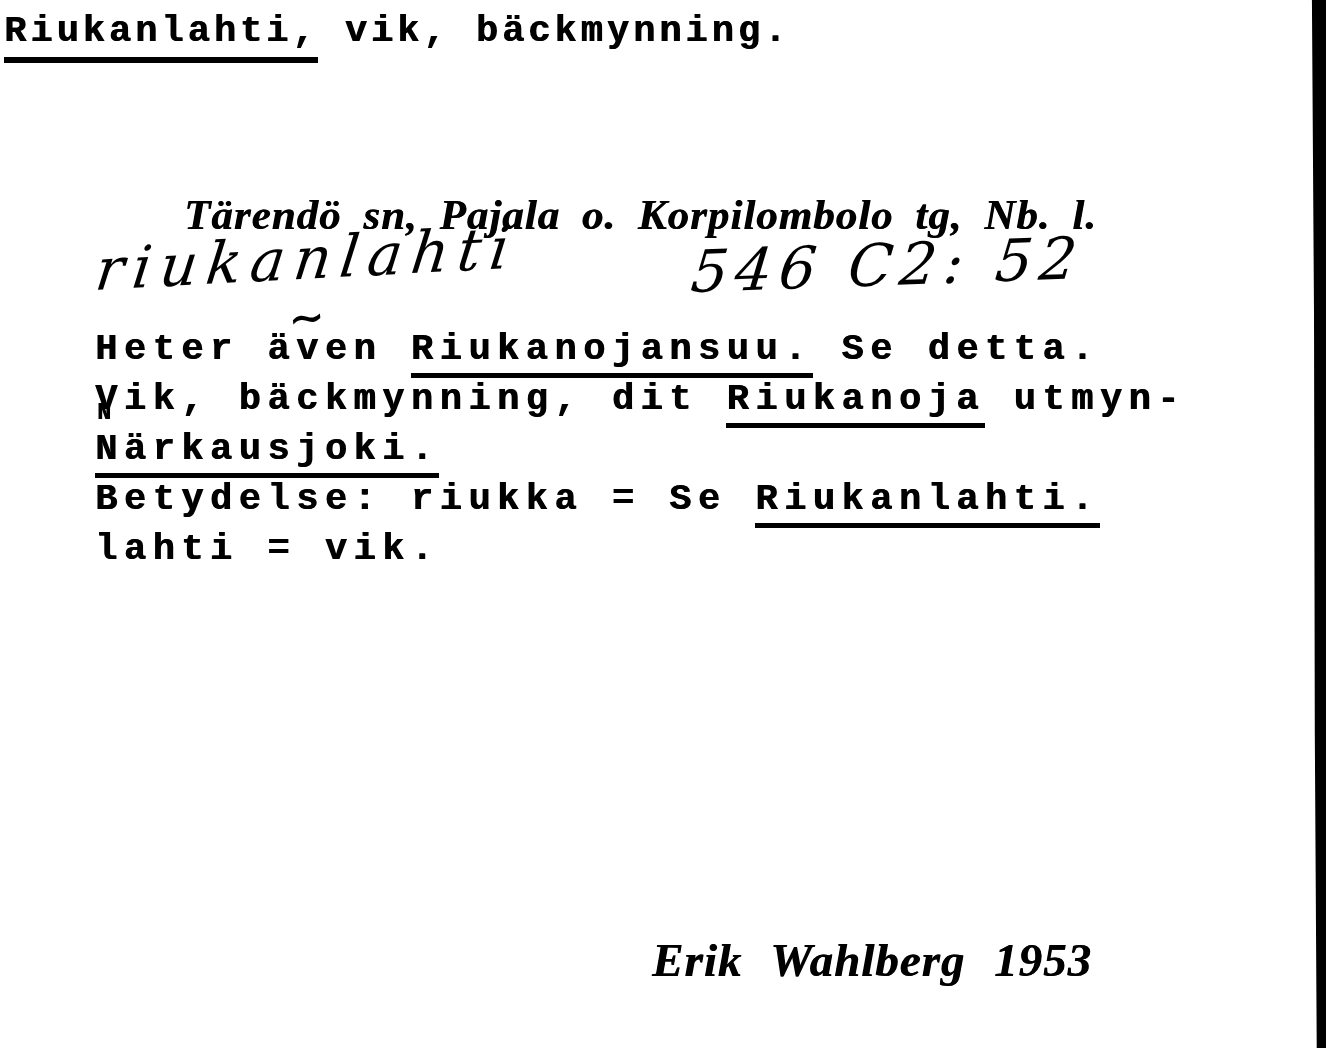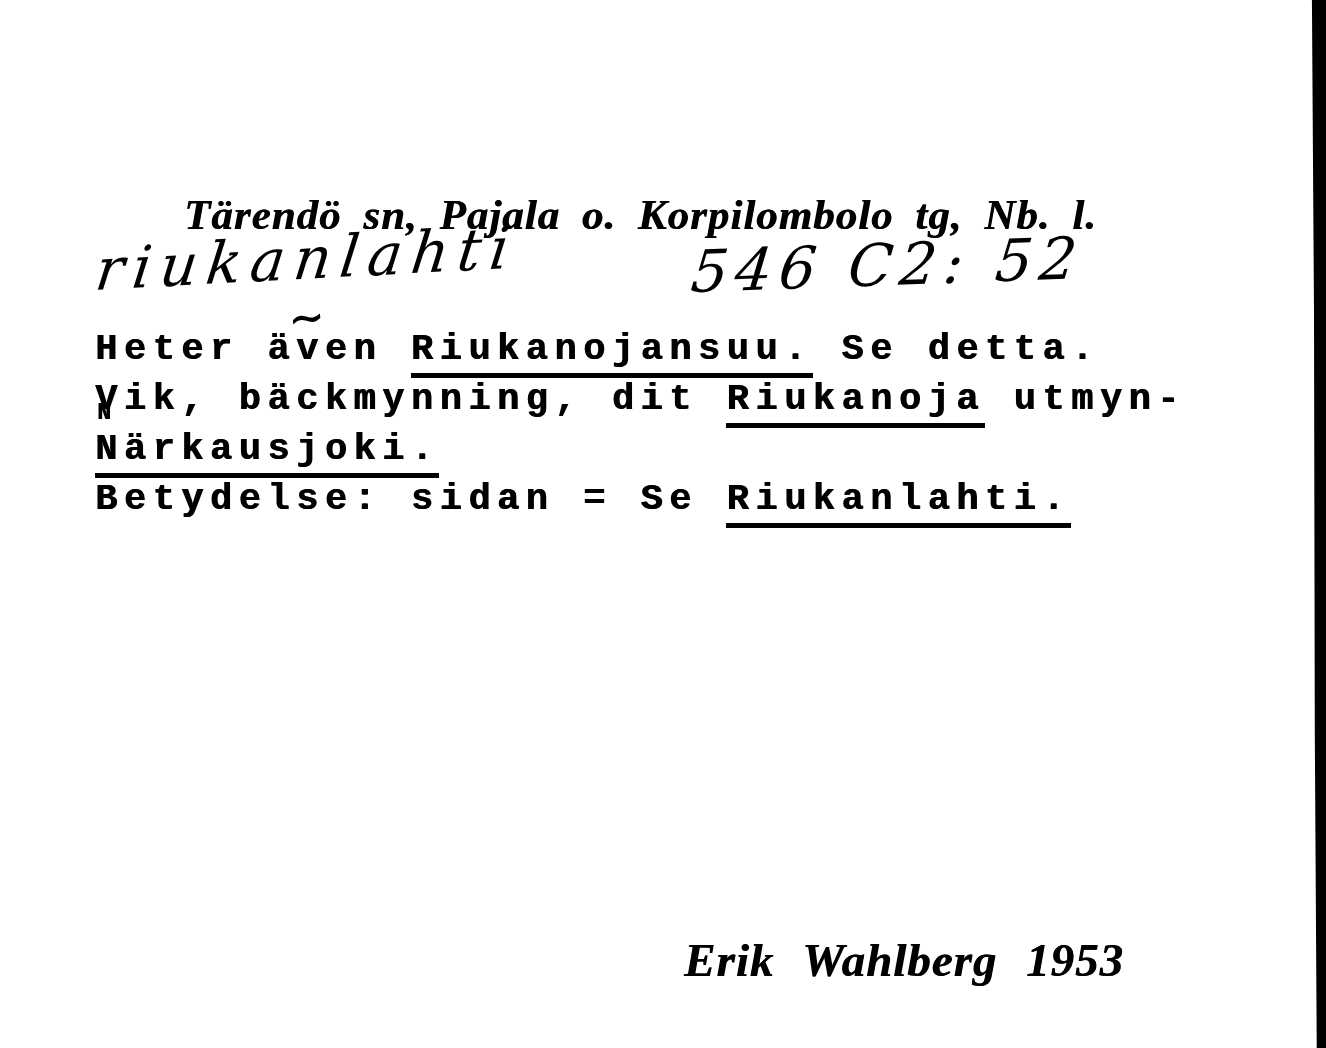--- a/index.html
+++ b/index.html
@@ -71,45 +71,48 @@
     font-size:23px;letter-spacing:0;
     line-height:1;
   }
   .signature{
     position:absolute;left:652px;top:933px;
     font-family:"Liberation Serif","DejaVu Serif",serif;
     font-style:italic;font-weight:bold;
     font-size:47px;letter-spacing:1px;word-spacing:16px;
     white-space:nowrap;
     text-shadow:0.6px 0 0 currentColor;
-    margin-left:32px;
   }
   .edge-bar{
     position:absolute;top:0;right:0;
     width:16px;height:1048px;
     background:#000;
     clip-path:polygon(12% 0,100% 0,100% 100%,42% 100%,30% 70%,25% 30%);
   }
 </style>
 </head>
 <body>
 
 <div class="card">
 
+  <div class="tw header">
+    <span class="u">Riukanlahti,</span><span> vik, bäckmynning.</span>
+  </div>
 
   <div class="district">Tärendö sn, Pajala o. Korpilombolo tg, Nb. l.</div>
 
   <div class="hw hw-name">riukanlahti</div>
   <div class="hw hw-tilde">∼</div>
   <div class="hw hw-ref">546 C2: 52</div>
 
   <div class="tw body">
     <div class="line"><span>Heter även </span><span class="u">Riukanojansuu.</span><span> Se detta.</span></div>
     <div class="line"><span>Vik, bäckmynning, dit </span><span class="u">Riukanoja</span><span> utmyn-</span></div>
     <div class="line"><span class="corr"><sup>N</sup><span class="u">Närkausjoki.</span></span><span></span></div>
-    <div class="line"><span>Betydelse: sidan = Se </span><span class="u">Riukanlahti.</span><span></span></div>
+    <div class="line"><span>Betydelse: riukka = Se </span><span class="u">Riukanlahti.</span><span></span></div>
+    <div class="line"><span>lahti = vik.</span><span></span></div>
   </div>
 
   <div class="signature">Erik Wahlberg 1953</div>
 
   <div class="edge-bar"></div>
 
 </div>
 
 </body></html>

